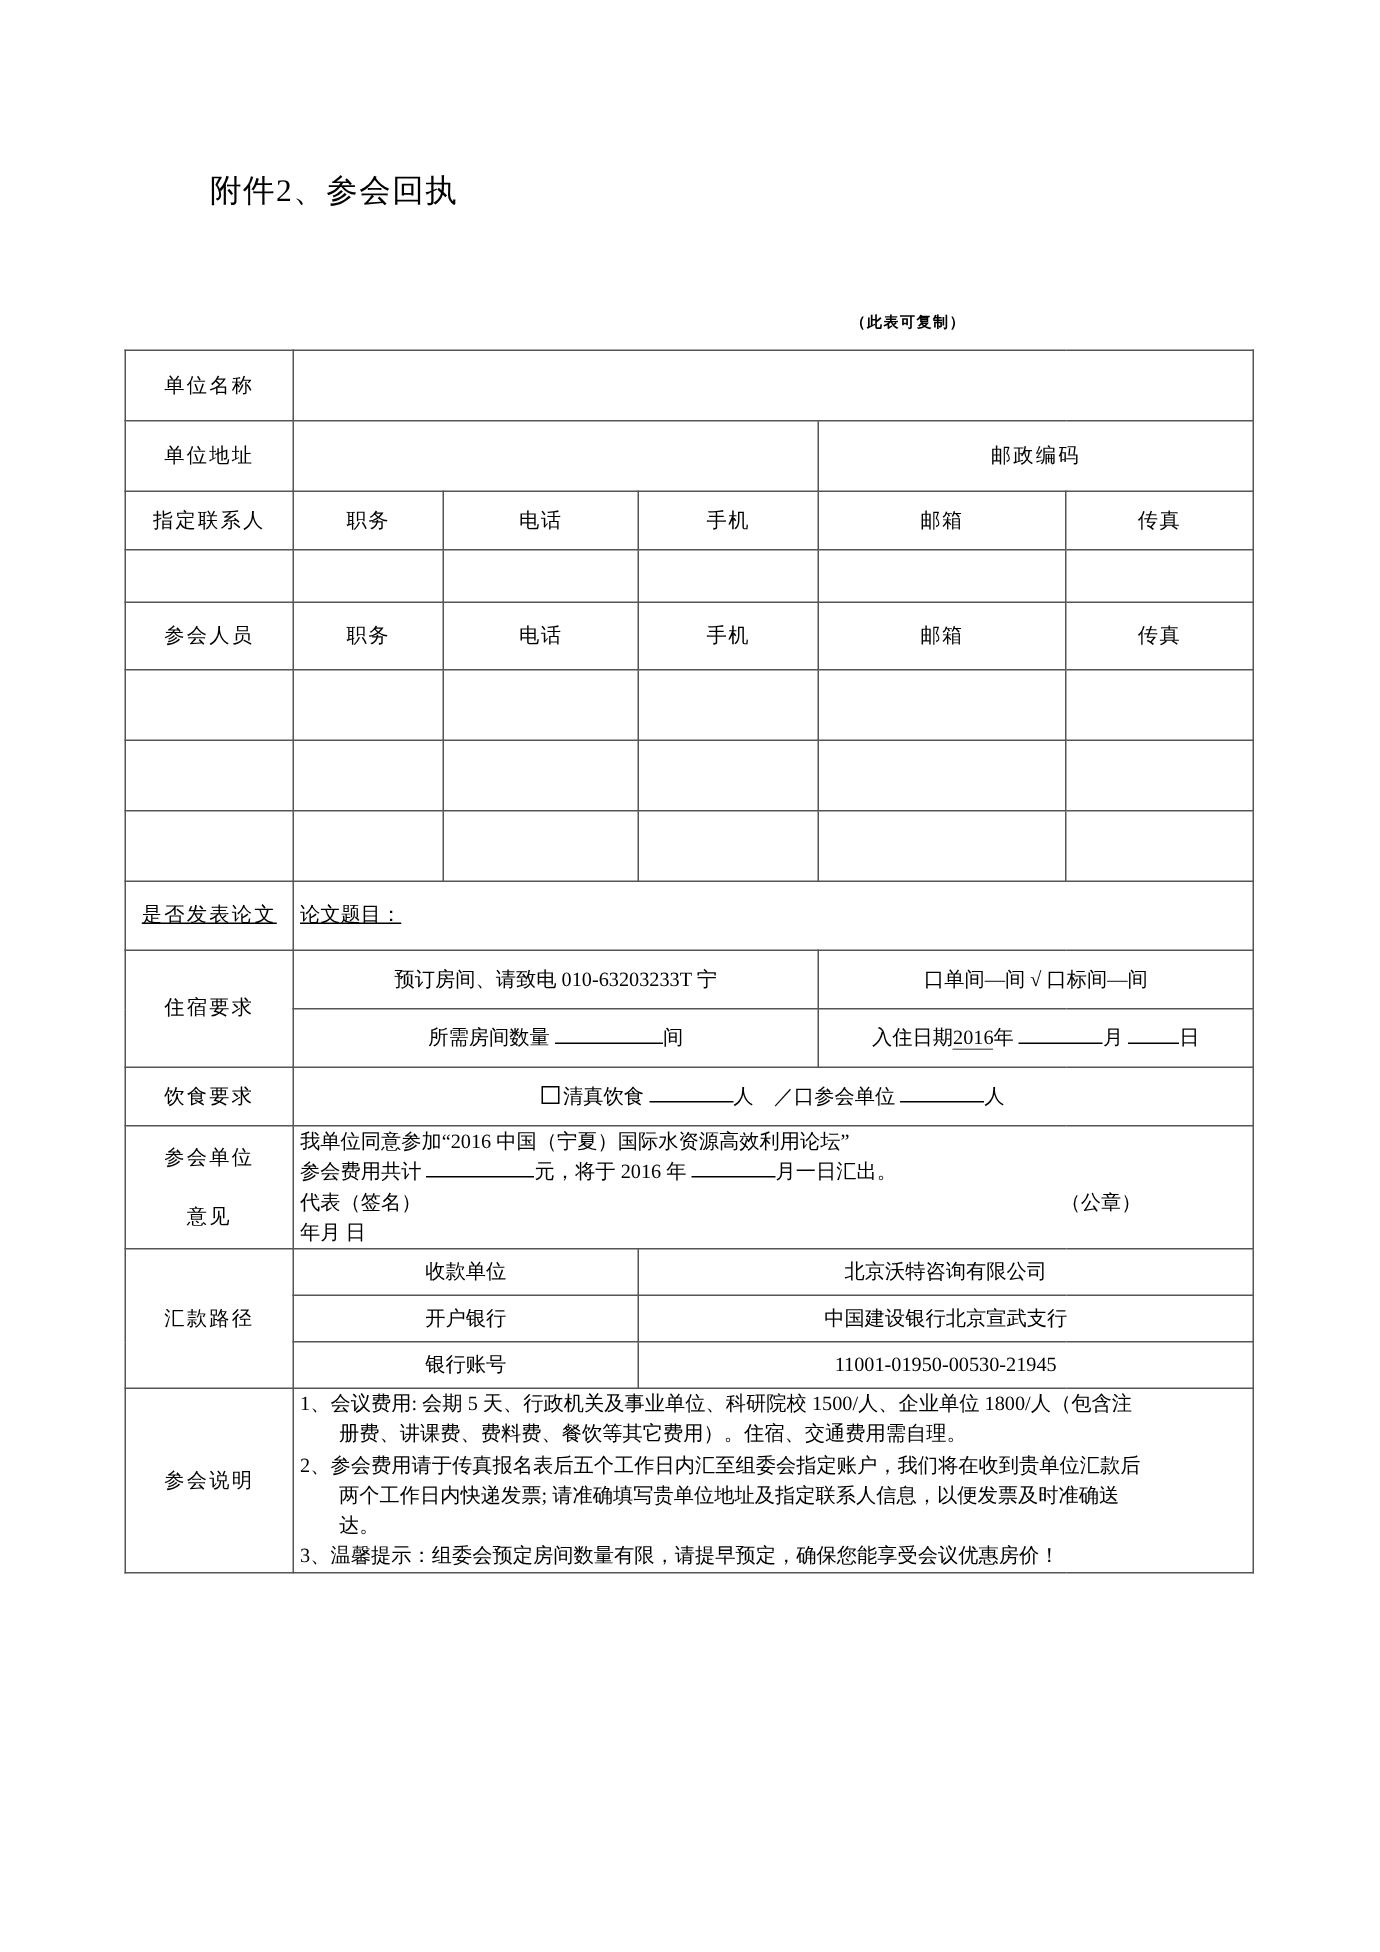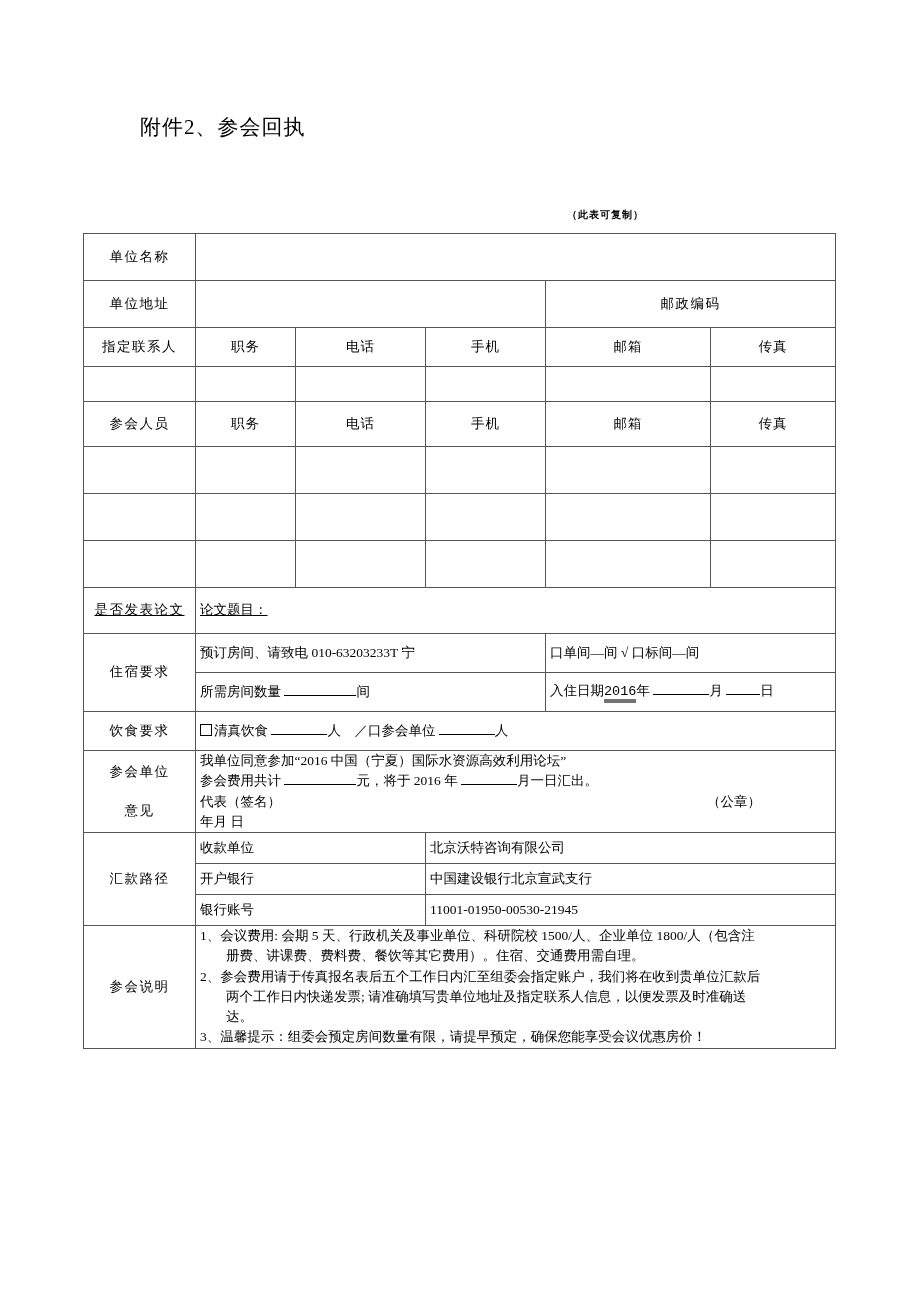--- a/index.html
+++ b/index.html
@@ -56,21 +56,21 @@
     border-collapse: collapse;
     table-layout: fixed;
   }
   table.form td {
     border: 1px solid #555555;
     font-size: 13.5px;
     padding: 0 4px;
     vertical-align: middle;
     line-height: 1.5;
   }
-  .ctr { }
+  .ctr { text-align: center; }
 
   .lbl {
     text-align: center;
     letter-spacing: 1.5px;
     font-size: 13.5px;
   }
   .hdr {
     text-align: center;
     letter-spacing: 1px;
   }
@@ -122,21 +122,21 @@
   .note-item { display: block; text-indent: 0; padding-left: 0; }
   .note-item .cont { display: block; padding-left: 26px; }
   .checkbox-sq {
     display: inline-block;
     width: 10px;
     height: 10px;
     border: 1px solid #000;
     margin-right: 2px;
     vertical-align: -1px;
   }
-  .date-y { border-bottom: 4px solid #737373; font-family: Liberation Mono, monospace; }
+  .date-y { border-bottom: 1px solid #737373; }
 </style>
 </head>
 <body>
 
 <div class="page">
 
   <div class="doc-heading">附件2、参会回执</div>
   <div class="copy-note">（此表可复制）</div>
 
   <table class="form">

